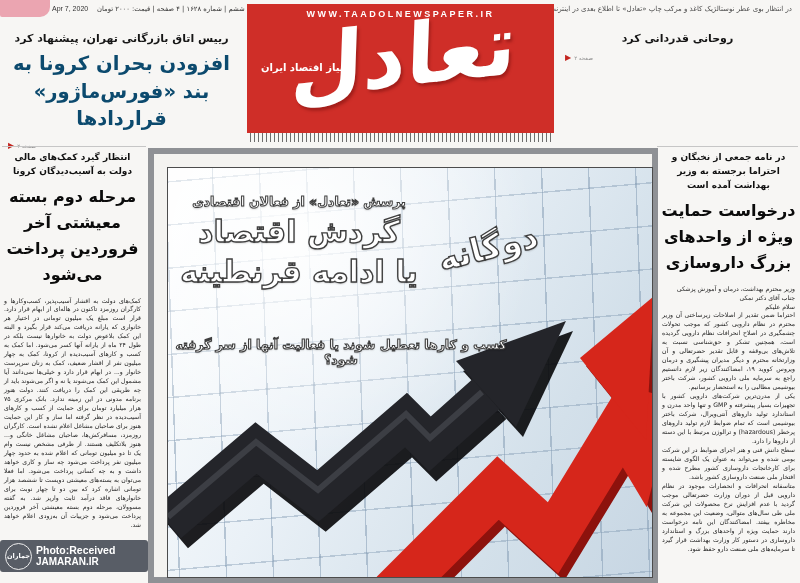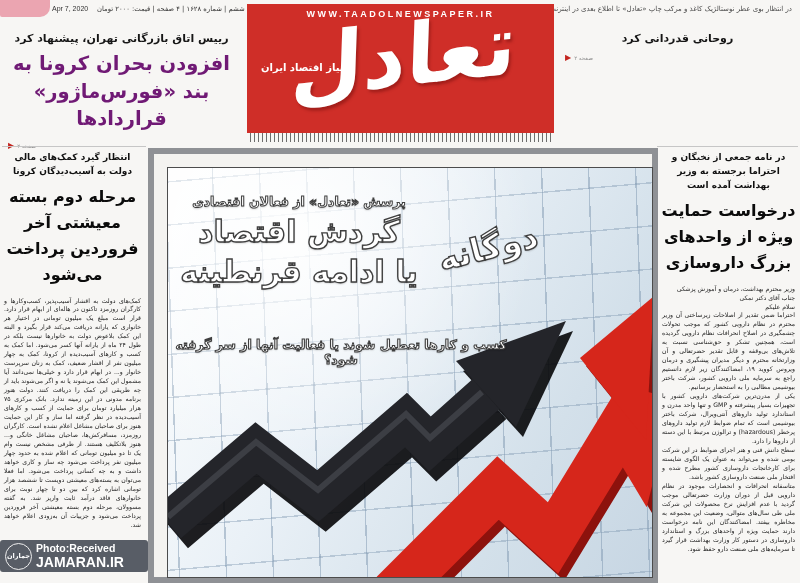--- a/index.html
+++ b/index.html
@@ -19,21 +19,21 @@
             font-size:84px;font-weight:bold;transform:rotate(-6deg) skewX(-8deg);
             text-shadow:2px 3px 3px rgba(80,0,0,.35);line-height:1.2;pointer-events:none;}
   .tagline{position:absolute;left:14px;top:58px;color:#fff;font-size:10px;font-weight:bold;}
   .fringe{position:absolute;left:250px;top:133px;width:304px;height:9px;
           background:repeating-linear-gradient(90deg,#6d6d6d 0 1px,transparent 1px 4px);}
   
   .lead{position:absolute;top:32px;text-align:center;}
   .lead-right{left:557px;width:241px;}
   .lead-left{left:0;width:243px;}
   .kicker-lead{font-size:11px;font-weight:bold;color:#161616;}
-  .title-lead{font-size:19.5px;font-weight:bold;line-height:1.42;color:#701a75;margin-top:5px;letter-spacing:-.3px;}
+  .title-lead{font-size:19.5px;font-weight:bold;line-height:1.42;color:#0c4a6e;margin-top:5px;letter-spacing:-.3px;}
   .pref{display:flex;align-items:center;gap:3px;direction:ltr;justify-content:flex-start;margin:9px 0 0 8px;}
   .pref .tri{color:#c3251f;font-size:8px;line-height:1;}
   .pref .lbl{font-size:5.5px;color:#8d8d8d;}
   .rule{position:absolute;top:146px;height:1px;background:#c6c6c6;}
   .rule-left{left:2px;width:144px;}
   .rule-right{left:657px;width:141px;}
   
   .col{position:absolute;top:151px;height:432px;overflow:hidden;text-align:center;}
   .col-right{left:659px;width:139px;}
   .col-left{left:1px;width:143px;}
@@ -63,21 +63,21 @@
   .f-sub{position:absolute;left:0;top:169px;width:346px;text-align:center;font-size:12.5px;
          -webkit-text-stroke:1.1px #3f3f3f;}
   
   .jamaran{position:absolute;left:0;top:540px;width:148px;height:32px;background:rgba(44,50,62,.78);
            border-radius:3px;display:flex;align-items:center;gap:4px;padding:2px 5px;box-sizing:border-box;
            direction:ltr;z-index:9;}
   .jam-circle{width:25px;height:25px;border-radius:50%;border:1.5px solid #eee;flex:0 0 auto;
               display:flex;align-items:center;justify-content:center;color:#fff;font-size:6.5px;font-weight:bold;}
   .jam-text{color:#fff;font-family:"Liberation Sans",sans-serif;font-weight:bold;line-height:1.15;}
   .jam-l1{font-size:10.5px;}
-  .jam-l2{font-size:14px;}
+  .jam-l2{font-size:10px;}
 </style>
 </head>
 <body>
 
 <div class="page">
 
   <div class="corner-blob"></div>
   <div class="date-en">Apr 7, 2020</div>
   <div class="dateline">سه‌شنبه ۱۹ فروردین ۱۳۹۹ | ۱۳ شعبان ۱۴۴۱ | سال ششم | شماره ۱۶۲۸ | ۴ صفحه | قیمت: ۲۰۰۰ تومان</div>
   <div class="top-notice">در انتظار بوی عطر نوستالژیک کاغذ و مرکب چاپ «تعادل» تا اطلاع بعدی در اینترنت منتشر می‌شود</div>

